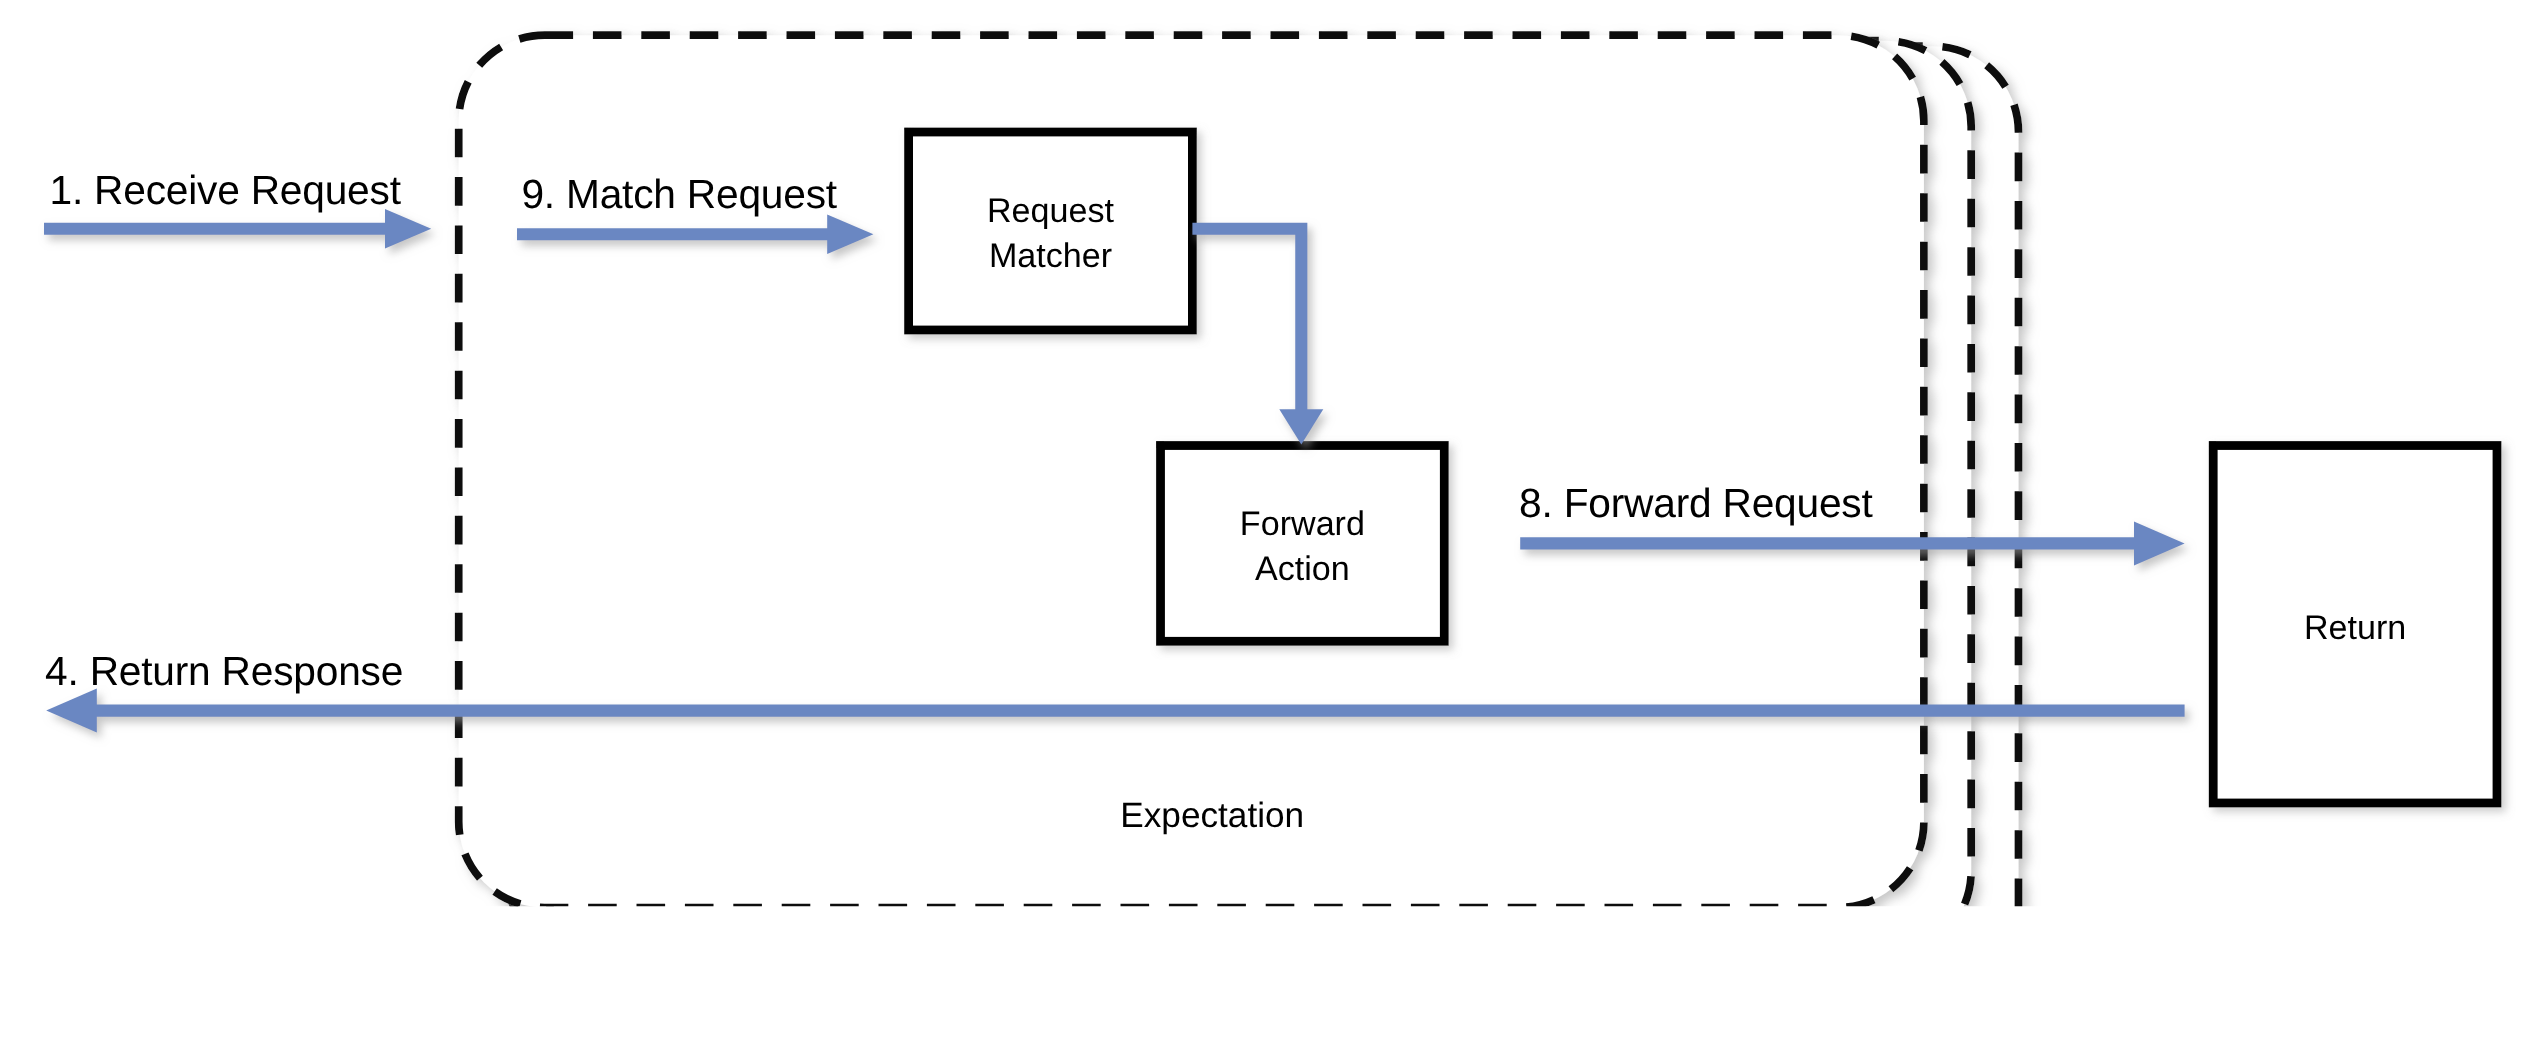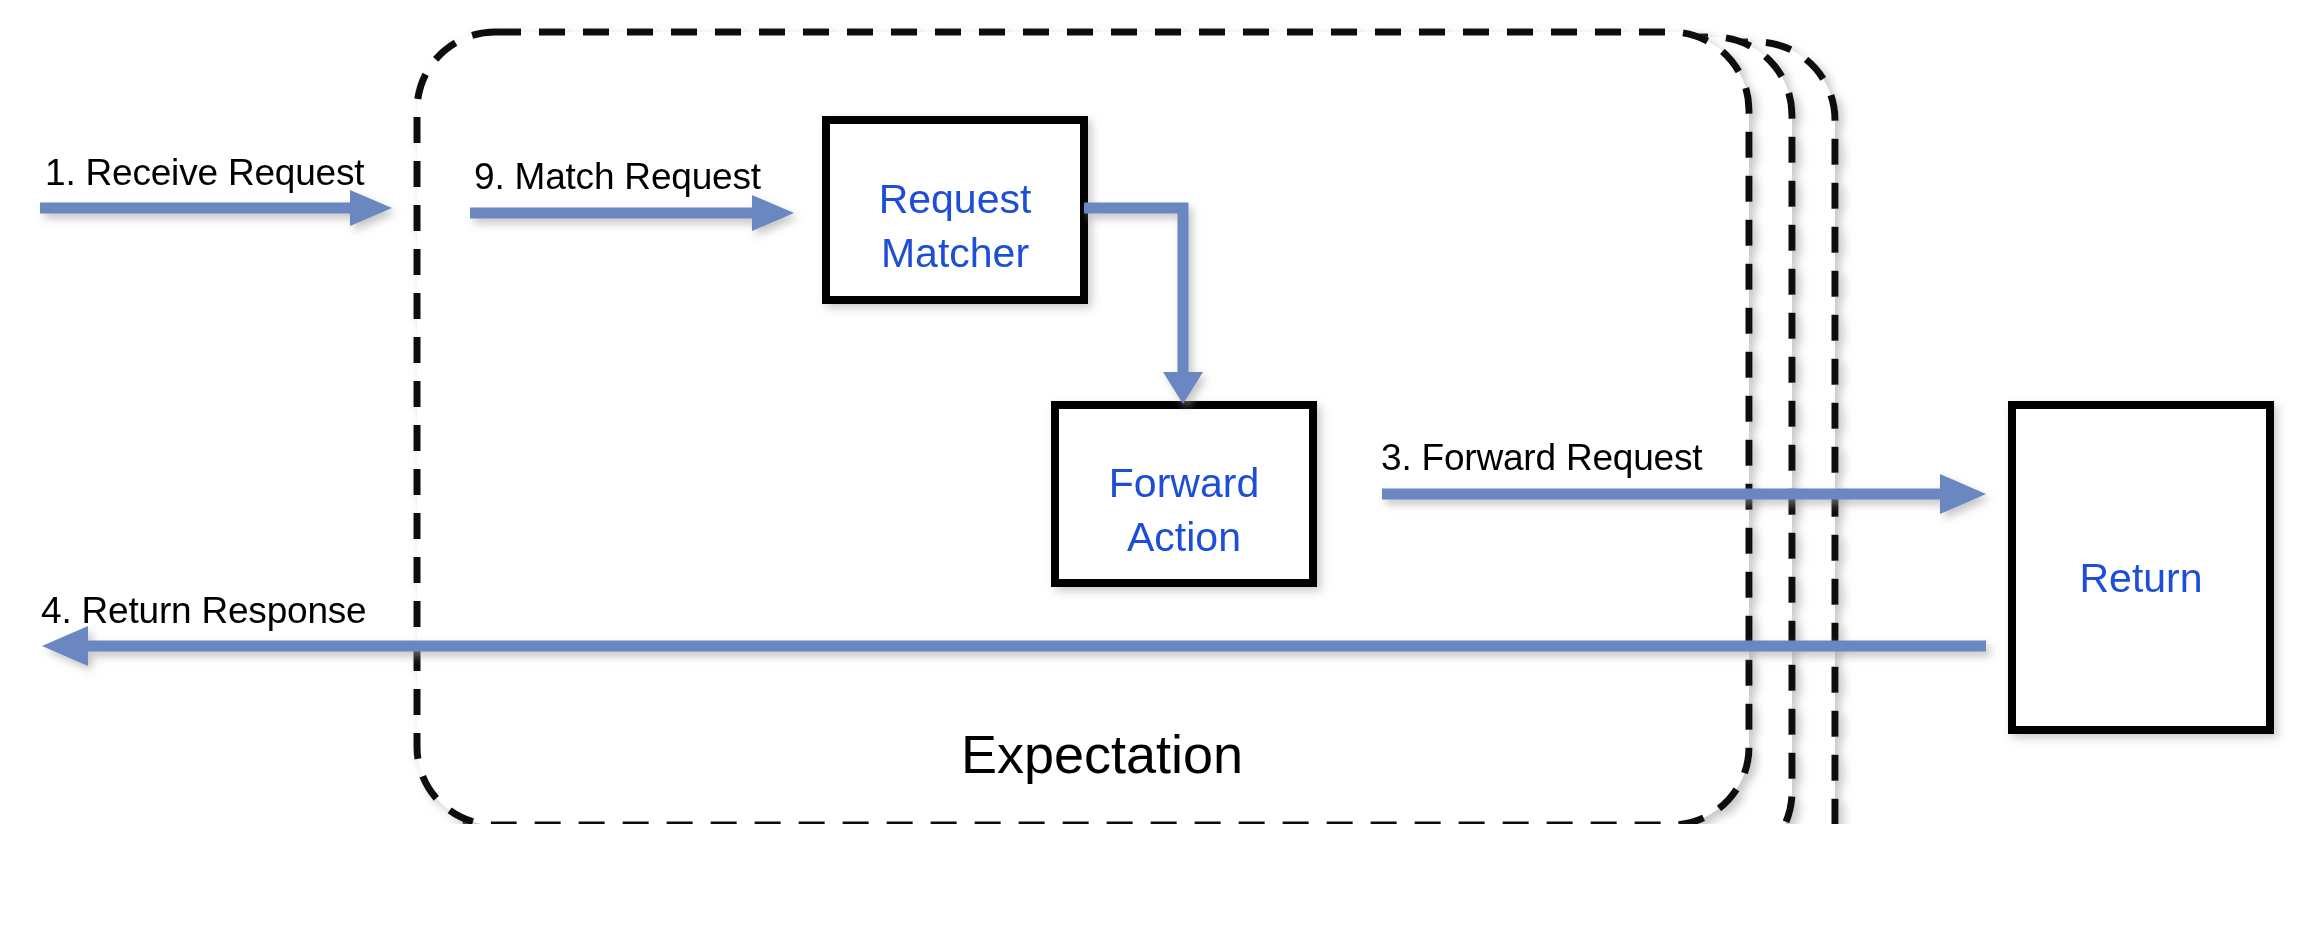--- a/index.html
+++ b/index.html
@@ -30,30 +30,30 @@
     font-family: "Liberation Sans", sans-serif;
     font-size: 37px;
     font-weight: 400;
     color: #000000;
     white-space: nowrap;
     letter-spacing: -0.2px;
   }
   .box-label {
     position: absolute;
     font-family: "Liberation Sans", sans-serif;
-    font-size: 41px;
-    color: #1d4ed8;
+    font-size: 31px;
+    color: #000000;
     text-align: center;
     line-height: 1.32;
     white-space: pre-line;
   }
   .group-label {
     position: absolute;
     font-family: "Liberation Sans", sans-serif;
-    font-size: 54px;
+    font-size: 32px;
     color: #000000;
     white-space: nowrap;
     text-align: center;
   }
 </style>
 </head>
 <body>
 
 <div id="canvas">
 
@@ -112,21 +112,21 @@
         <line x1="1986" y1="646" x2="80" y2="646" stroke="#6B87C2" stroke-width="11"></line>
         <polygon points="88,626 42,646 88,666" fill="#6B87C2"></polygon>
       </g>
     </g>
   </svg>
 
   <div class="step-label" style="left:45px; top:152px;">1. Receive Request</div>
 
   <div class="step-label" style="left:474px; top:156px;">9. Match Request</div>
 
-  <div class="step-label" style="left:1381px; top:437px;">3. Forward Request</div>
+  <div class="step-label" style="left:1381px; top:437px;">8. Forward Request</div>
 
   <div class="step-label" style="left:41px; top:590px;">4. Return Response</div>
 
   <div class="box-label" style="left:826px; top:172px; width:258px;">Request
 Matcher</div>
 
   <div class="box-label" style="left:1055px; top:456px; width:258px;">Forward
 Action</div>
 
   <div class="box-label" style="left:2012px; top:551px; width:258px;">Return</div>

